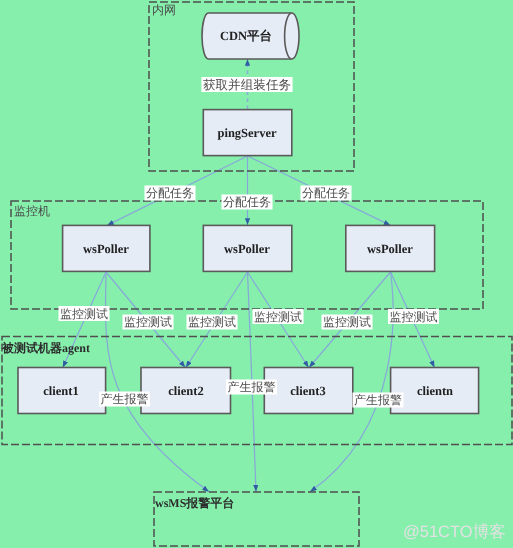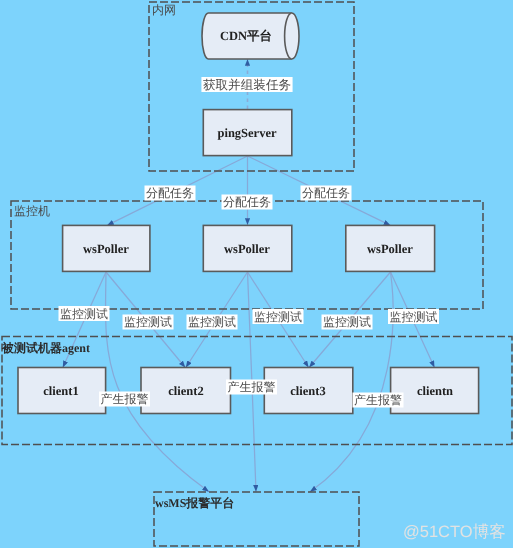--- a/index.html
+++ b/index.html
@@ -1,18 +1,18 @@
 <!DOCTYPE html>
 <html><head>
 <meta charset="utf-8">
 <title>Architecture Diagram</title>
 <style>
   html,body{margin:0;padding:0;background:#ffffff;}
   body{width:513px;height:548px;overflow:hidden;font-family:"Liberation Serif",serif;}
-  #canvas{position:relative;width:513px;height:548px;background:#7dd3fc;-webkit-font-smoothing:antialiased;text-rendering:geometricPrecision;}
+  #canvas{position:relative;width:513px;height:548px;background:#86efac;-webkit-font-smoothing:antialiased;text-rendering:geometricPrecision;}
   svg#diagram{display:block;position:absolute;left:0;top:0;transform:translateZ(0);}
   .node-rect{fill:#e5ecf6;stroke:#5a5a5a;stroke-width:1.6;}
   .node-label{font-family:"Liberation Serif",serif;font-weight:bold;font-size:12.5px;fill:#1f1f1f;text-anchor:middle;}
   .group-rect{fill:none;stroke:#4f4f4f;stroke-width:1.5;stroke-dasharray:8 3;}
   .group-label{font-family:"Liberation Serif",serif;font-size:12px;fill:#4a4a4a;text-anchor:start;}
   .group-label-bold{font-family:"Liberation Serif",serif;font-size:12px;font-weight:bold;fill:#2b2b2b;text-anchor:start;}
   .edge{fill:none;stroke:#87a9d8;stroke-width:1.25;}
   .edge-dashed{fill:none;stroke:#8aabd8;stroke-width:1.6;stroke-dasharray:3.4 3.6;}
   .edge-label{font-family:"Liberation Serif",serif;font-size:12px;fill:#4a4a4a;text-anchor:middle;}
   .edge-label-bg{fill:#ffffff;}

